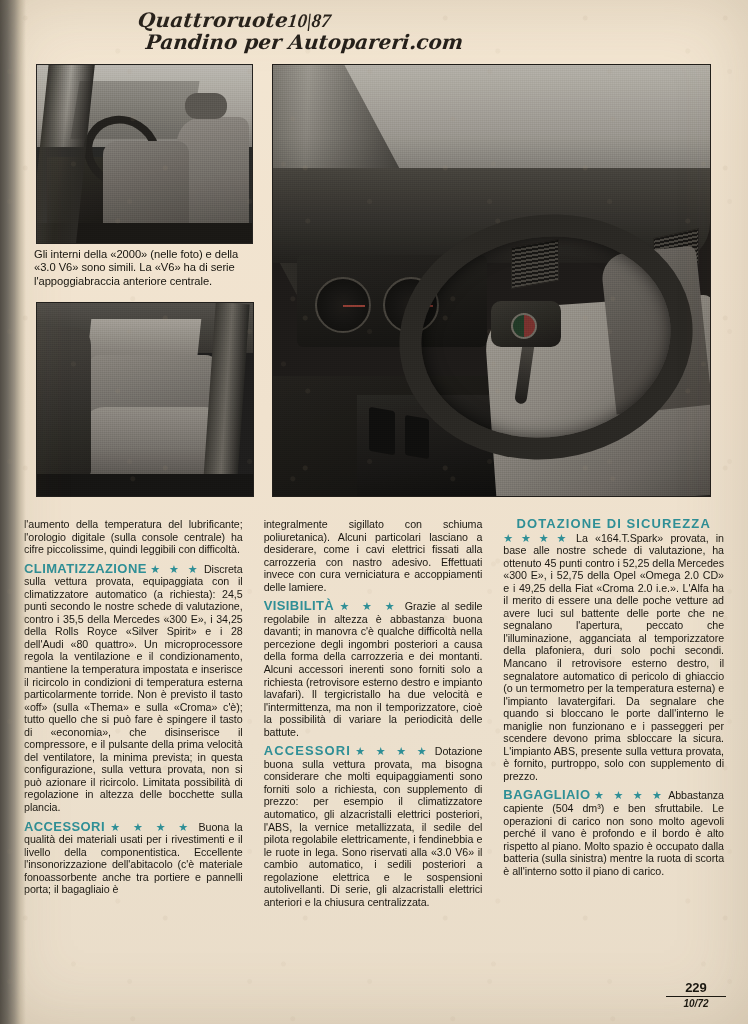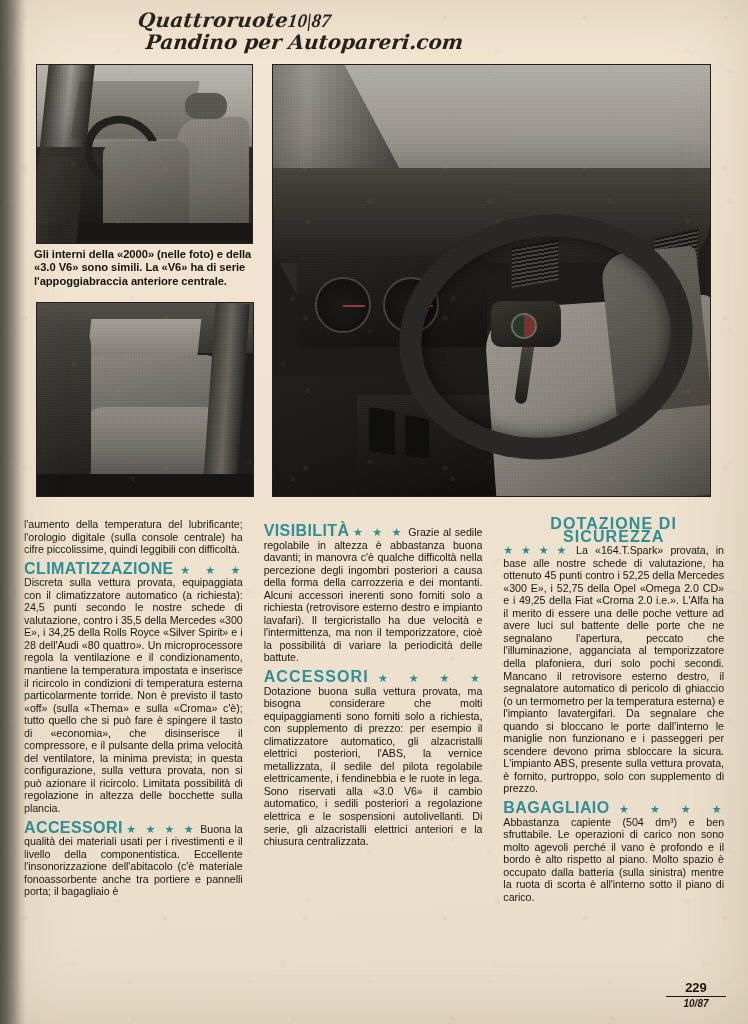--- a/index.html
+++ b/index.html
@@ -280,21 +280,21 @@
     background: #2b2925; border-radius: 10px;
   }
 
   
   #caption {
     position: absolute;
     left: 34px; top: 248px;
     width: 222px;
     z-index: 20;
     font-family: "Liberation Sans", sans-serif;
-    font-weight: bold;
+    font-weight: normal;
     font-size: 11.2px;
     line-height: 13.4px;
     color: #17150f;
     letter-spacing: -0.05px;
   }
 
   
   #columns {
     position: absolute;
     left: 24px; top: 518px;
@@ -314,21 +314,21 @@
     hyphens: auto;
     letter-spacing: -0.06px;
   }
   .col.col3 { width: 221px; }
   .para { margin: 0 0 0 0; }
   .section { margin-top: 7px; }
   .sec-head {
     font-weight: bold;
     color: #2f8f96;
     letter-spacing: .4px;
-    font-size: 16px;
+    font-size: 13px;
   }
   .sec-head.wide { letter-spacing: 1.1px; }
   .stars {
     color: #2f8f96;
     font-size: 11px;
     letter-spacing: 2.4px;
     white-space: nowrap;
   }
   .sec-body { }
   .centered-head {
@@ -434,32 +434,33 @@
 
   <div id="columns">
 
     <div class="col col1">
       <p class="para">l'aumento della temperatura del lubrificante; l'orologio digitale (sulla console centrale) ha cifre piccolissime, quindi leggibili con difficoltà.</p>
       <p class="para section"><span class="sec-head">CLIMATIZZAZIONE</span> <span class="stars">★ ★ ★</span> <span class="sec-body">Discreta sulla vettura provata, equipaggiata con il climatizzatore automatico (a richiesta): 24,5 punti secondo le nostre schede di valutazione, contro i 35,5 della Mercedes «300 E», i 34,25 della Rolls Royce «Silver Spirit» e i 28 dell'Audi «80 quattro». Un microprocessore regola la ventilazione e il condizionamento, mantiene la temperatura impostata e inserisce il ricircolo in condizioni di temperatura esterna particolarmente torride. Non è previsto il tasto «off» (sulla «Thema» e sulla «Croma» c'è); tutto quello che si può fare è spingere il tasto di «economia», che disinserisce il compressore, e il pulsante della prima velocità del ventilatore, la minima prevista; in questa configurazione, sulla vettura provata, non si può azionare il ricircolo. Limitata possibilità di regolazione in altezza delle bocchette sulla plancia.</span></p>
       <p class="para section"><span class="sec-head">ACCESSORI</span> <span class="stars">★ ★ ★ ★</span> <span class="sec-body">Buona la qualità dei materiali usati per i rivestimenti e il livello della componentistica. Eccellente l'insonorizzazione dell'abitacolo (c'è materiale fonoassorbente anche tra portiere e pannelli porta; il bagagliaio è</span></p>
     </div>
 
     <div class="col col2">
+      <p class="para">integralmente sigillato con schiuma poliuretanica). Alcuni particolari lasciano a desiderare, come i cavi elettrici fissati alla carrozzeria con nastro adesivo. Effettuati invece con cura verniciatura e accoppiamenti delle lamiere.</p>
       <p class="para section"><span class="sec-head">VISIBILITÀ</span> <span class="stars">★ ★ ★</span> <span class="sec-body">Grazie al sedile regolabile in altezza è abbastanza buona davanti; in manovra c'è qualche difficoltà nella percezione degli ingombri posteriori a causa della forma della carrozzeria e dei montanti. Alcuni accessori inerenti sono forniti solo a richiesta (retrovisore esterno destro e impianto lavafari). Il tergicristallo ha due velocità e l'intermittenza, ma non il temporizzatore, cioè la possibilità di variare la periodicità delle battute.</span></p>
       <p class="para section"><span class="sec-head wide">ACCESSORI</span> <span class="stars">★ ★ ★ ★</span> <span class="sec-body">Dotazione buona sulla vettura provata, ma bisogna considerare che molti equipaggiamenti sono forniti solo a richiesta, con supplemento di prezzo: per esempio il climatizzatore automatico, gli alzacristalli elettrici posteriori, l'ABS, la vernice metallizzata, il sedile del pilota regolabile elettricamente, i fendinebbia e le ruote in lega. Sono riservati alla «3.0 V6» il cambio automatico, i sedili posteriori a regolazione elettrica e le sospensioni autolivellanti. Di serie, gli alzacristalli elettrici anteriori e la chiusura centralizzata.</span></p>
     </div>
 
     <div class="col col3">
       <p class="para"><span class="sec-head wide centered-head">DOTAZIONE DI SICUREZZA</span><span class="stars centered-stars">★ ★ ★ ★</span> <span class="sec-body">La «164.T.Spark» provata, in base alle nostre schede di valutazione, ha ottenuto 45 punti contro i 52,25 della Mercedes «300 E», i 52,75 della Opel «Omega 2.0 CD» e i 49,25 della Fiat «Croma 2.0 i.e.». L'Alfa ha il merito di essere una delle poche vetture ad avere luci sul battente delle porte che ne segnalano l'apertura, peccato che l'illuminazione, agganciata al temporizzatore della plafoniera, duri solo pochi secondi. Mancano il retrovisore esterno destro, il segnalatore automatico di pericolo di ghiaccio (o un termometro per la temperatura esterna) e l'impianto lavatergifari. Da segnalare che quando si bloccano le porte dall'interno le maniglie non funzionano e i passeggeri per scendere devono prima sbloccare la sicura. L'impianto ABS, presente sulla vettura provata, è fornito, purtroppo, solo con supplemento di prezzo.</span></p>
       <p class="para section"><span class="sec-head">BAGAGLIAIO</span> <span class="stars">★ ★ ★ ★</span> <span class="sec-body">Abbastanza capiente (504 dm³) e ben sfruttabile. Le operazioni di carico non sono molto agevoli perché il vano è profondo e il bordo è alto rispetto al piano. Molto spazio è occupato dalla batteria (sulla sinistra) mentre la ruota di scorta è all'interno sotto il piano di carico.</span></p>
     </div>
 
   </div>
 
   <div id="folio">
     <span class="num">229</span>
-    <span class="iss">10/87</span>
+    <span class="iss">10/72</span>
   </div>
 
   <div id="binding"></div>
   <div id="vignette"></div>
   <div id="grain"></div>
 </div>
 
 </body></html>

